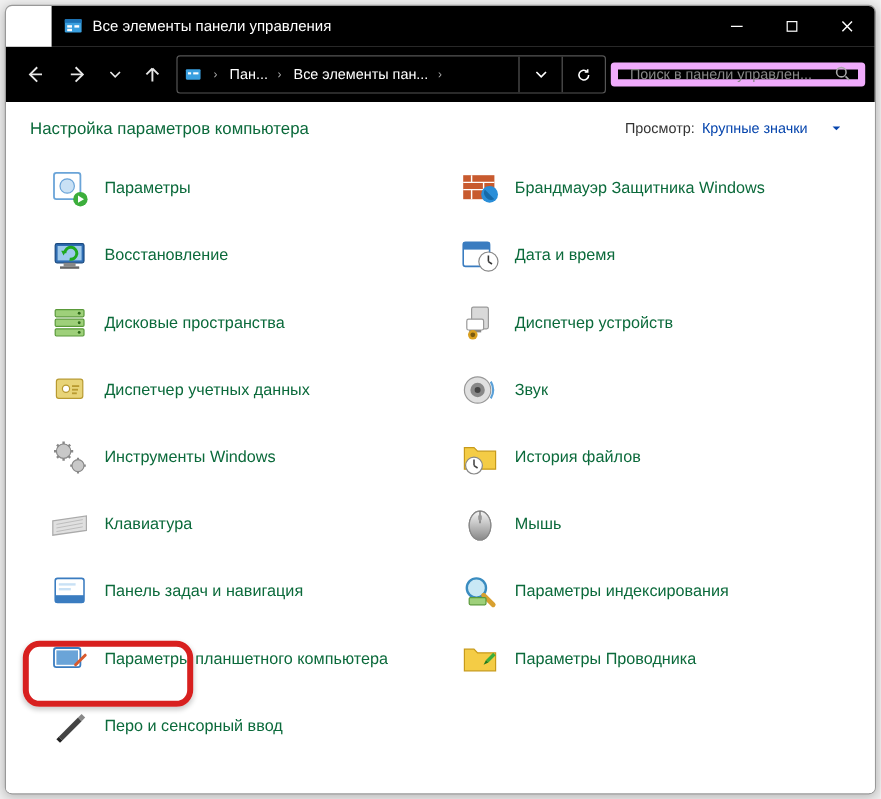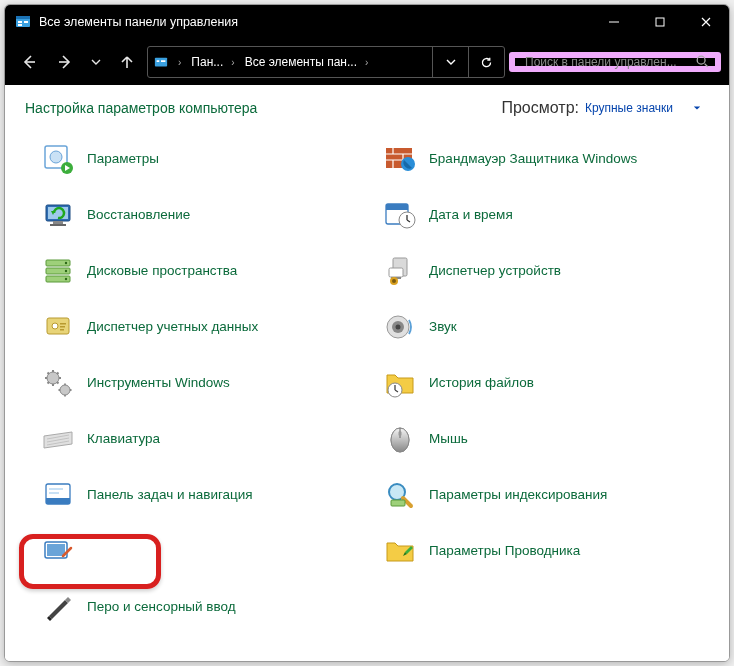--- a/index.html
+++ b/index.html
@@ -23,20 +23,21 @@
     box-shadow: 0 2px 10px rgba(0,0,0,0.25);
   }
   .titlebar {
     background: #000;
     color: #fff;
     height: 34px;
     display: flex;
     align-items: center;
     padding: 0 0 0 10px;
     font-size: 12.5px;
+    margin-left: 38px;
   }
   .titlebar .app-icon {
     width: 16px; height: 16px;
     margin-right: 8px;
     display: inline-flex;
   }
   .titlebar .title { flex: 1; }
   .winbtn {
     width: 46px; height: 34px;
     display: flex; align-items: center; justify-content: center;
@@ -118,21 +119,21 @@
     display: flex;
     align-items: center;
     margin-bottom: 18px;
     padding-right: 8px;
   }
   .header-title {
     color: #0b6a3b;
     font-size: 14px;
     flex: 1;
   }
-  .view-label { font-size: 16px; color: #333; margin-right: 6px; margin-left: 27px; }
+  .view-label { font-size: 12px; color: #333; margin-right: 6px; margin-left: 27px; }
   .view-value {
     font-size: 12px; color: #0645ad;
     display:flex; align-items:center; gap:20px;
   }
   .items-grid {
     display: grid;
     grid-template-columns: 1fr 1fr;
     column-gap: 10px;
     row-gap: 8px;
     padding-left: 10px;
@@ -447,20 +448,21 @@
         <span class="label">Параметры индексирования</span>
       </div>
       <div class="cp-item">
         <span class="icon-slot">
           <svg viewBox="0 0 34 34" width="34" height="34">
             <rect x="4" y="8" width="22" height="16" rx="2" fill="#fff" stroke="#3a7cc0" stroke-width="1.5"></rect>
             <rect x="6" y="10" width="18" height="12" fill="#6aa4d8"></rect>
             <path d="M22 22 L30 14" stroke="#d85a2e" stroke-width="2.5" stroke-linecap="round"></path>
           </svg>
         </span>
+        <span class="label">Параметры планшетного компьютера</span>
       </div>
 
       <div class="cp-item">
         <span class="icon-slot">
           <svg viewBox="0 0 34 34" width="34" height="34">
             <path d="M4 9 L12 9 L15 12 L30 12 L30 27 L4 27 Z" fill="#f4cc45" stroke="#c79a1a"></path>
             <path d="M22 18 L28 12 L30 14 L24 20 Z" fill="#3cae3c"></path>
             <path d="M20 22 L22 18 L24 20 Z" fill="#1f7a1f"></path>
           </svg>
         </span>

